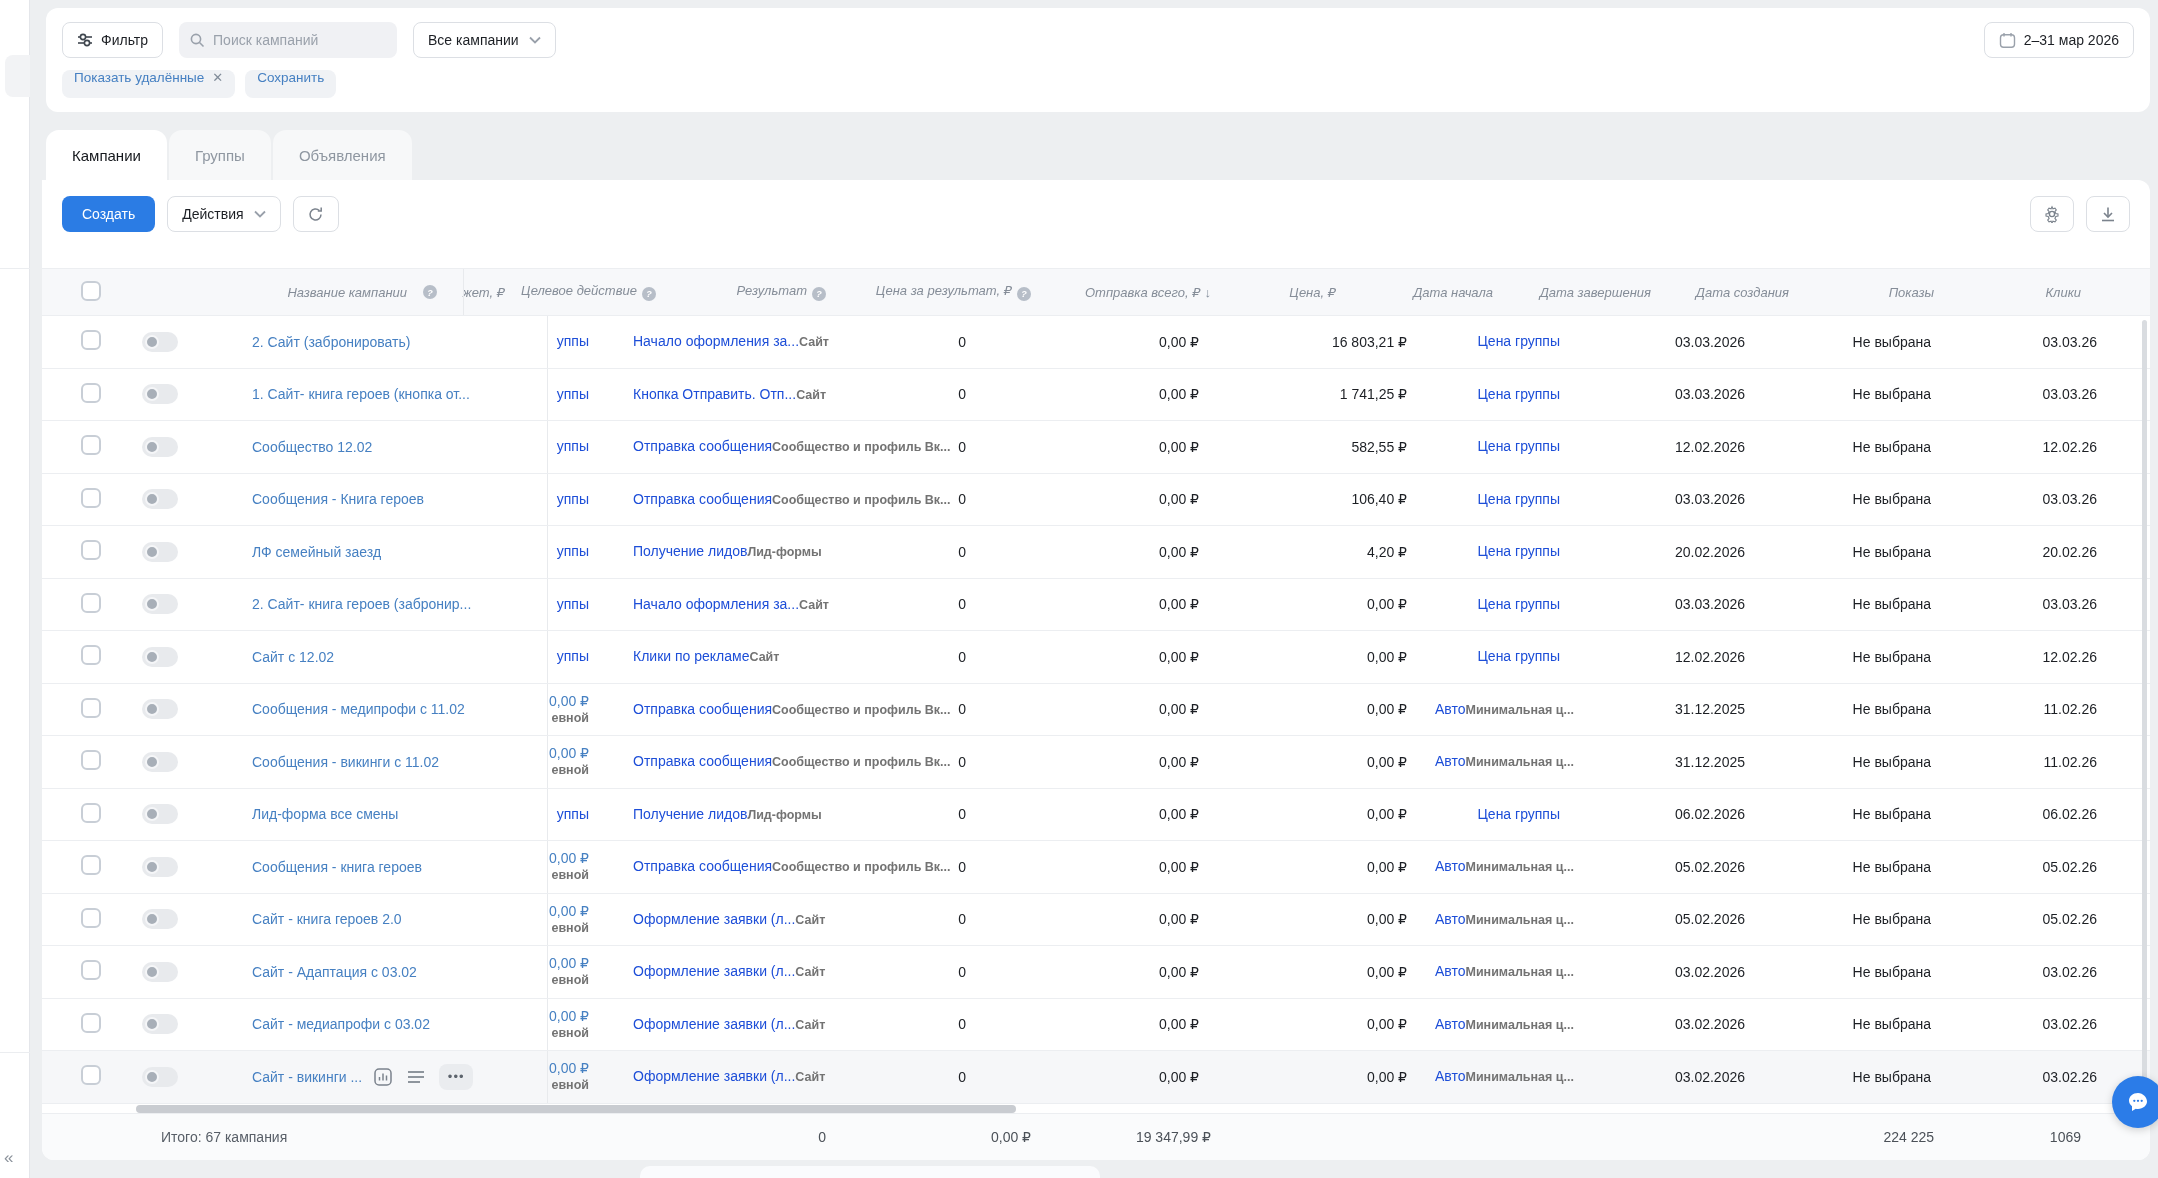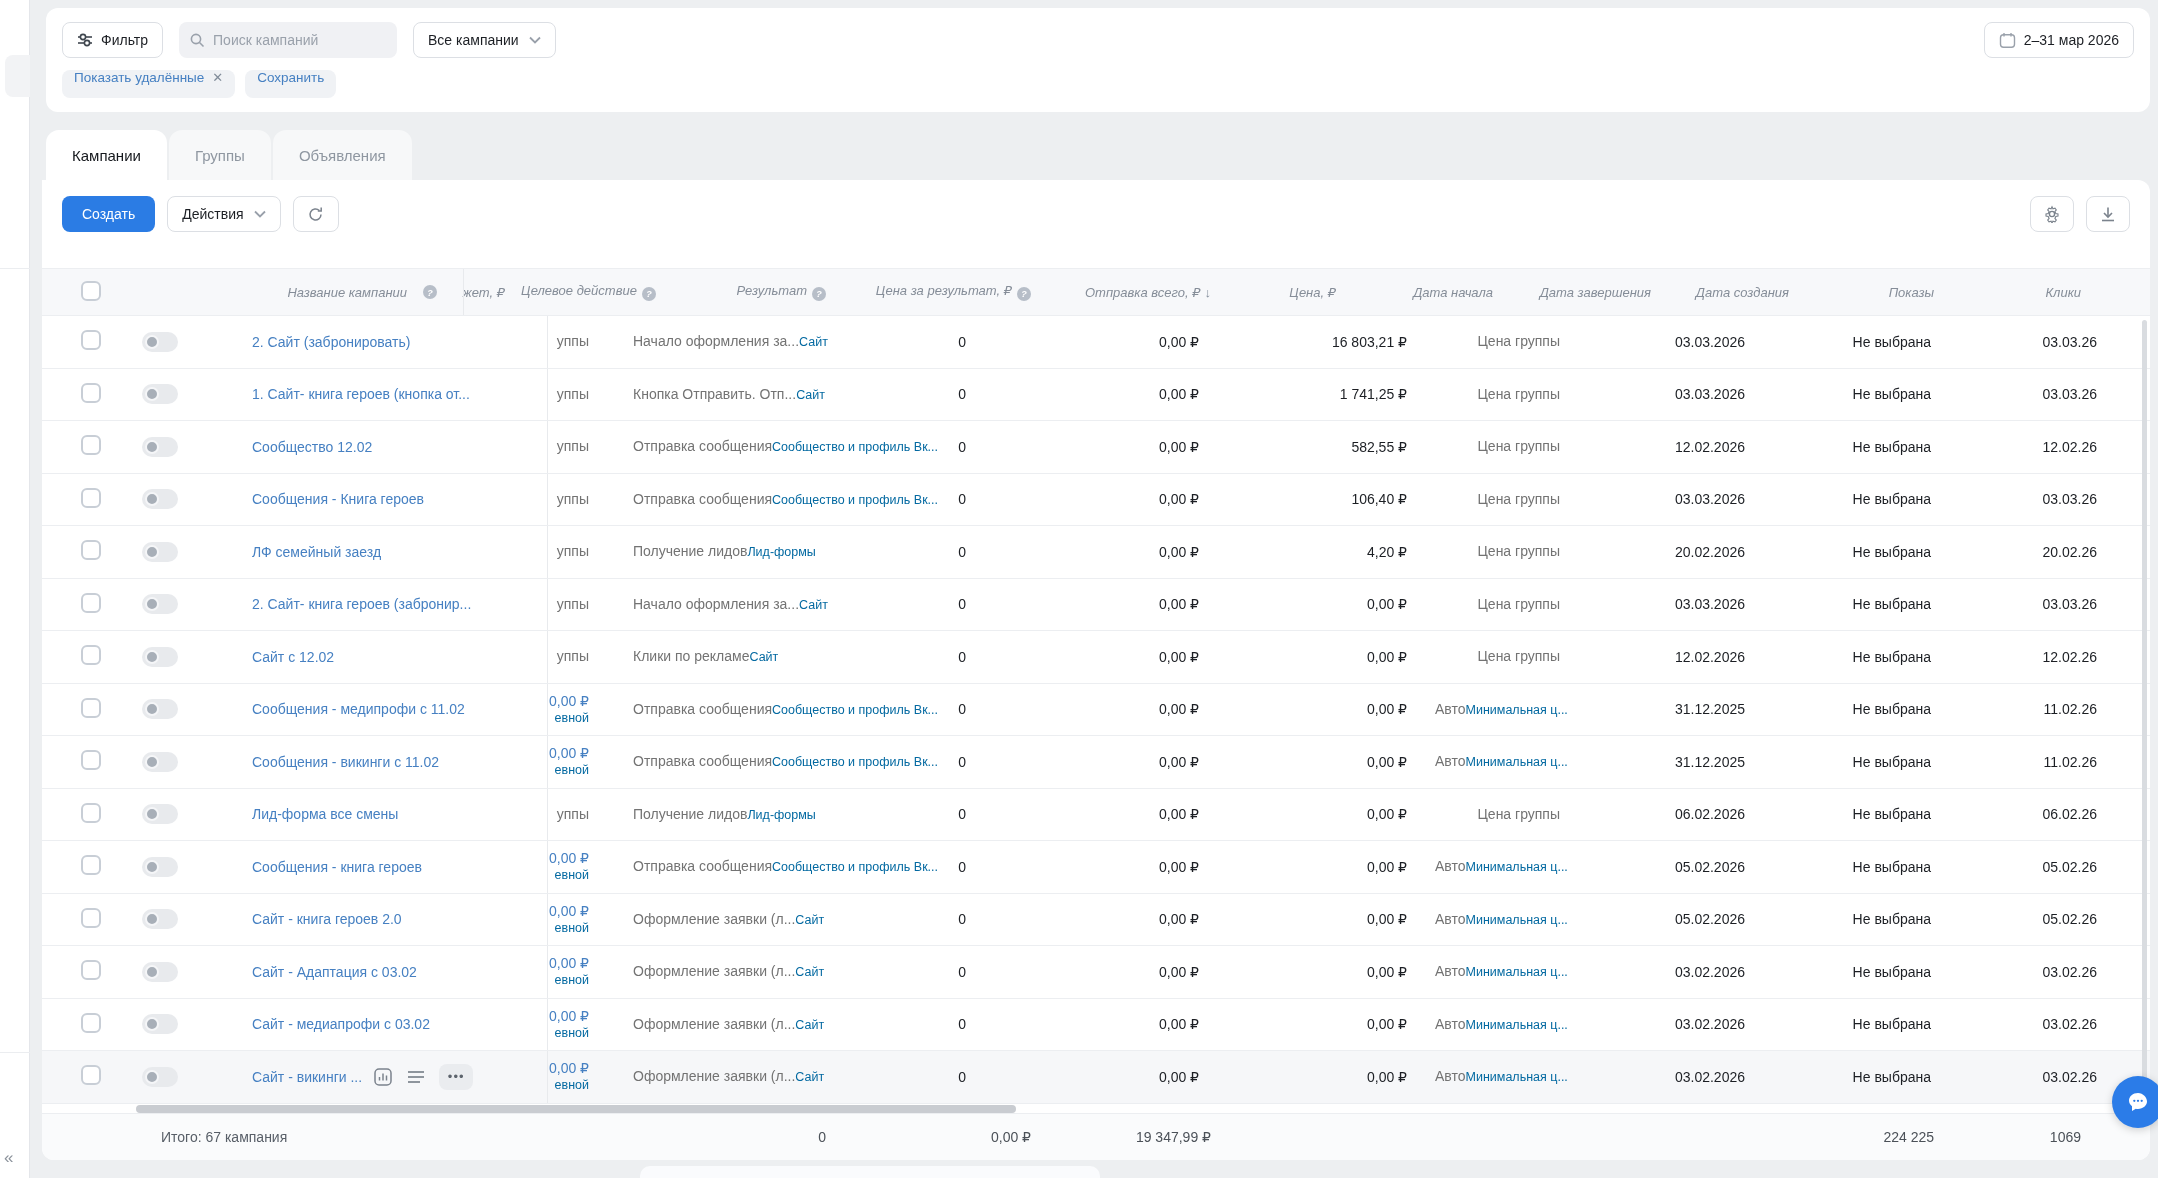--- a/index.html
+++ b/index.html
@@ -46,22 +46,22 @@
   .c-budget{ width:58px; position:relative; align-self:stretch; display:flex; flex-direction:column; justify-content:center; align-items:flex-end; overflow:hidden; padding-right:4px; }
   .c-budget::before{ content:''; position:absolute; left:12px; top:0; bottom:-1px; width:1px; background:#e8eaed; }
   .c-action{ width:220px; padding-left:12px; }
   .c-result{ width:97px; } .c-cpr{ width:205px; } .c-spent{ width:180px; } .c-price{ width:125px; }
   .c-start{ width:157px; } .c-end{ width:158px; } .c-created{ width:138px; } .c-imps{ width:145px; } .c-clicks{ width:147px; }
   .num { text-align:right; }
   .cb { width:20px; height:20px; border:2px solid #c8ced6; border-radius:6px; display:inline-block; background:#fff; cursor:pointer; }
   .tg { width:36px; height:20px; background:#e8eaed; border-radius:10px; display:inline-flex; align-items:center; padding:0 3px; cursor:pointer; }
   .tg i { width:14px; height:14px; border-radius:50%; background:#a8afb8; border:2px solid #f5f6f8; }
   .cname { color:#4680c2; text-decoration:none; font-size:14px; overflow:hidden; text-overflow:ellipsis; cursor:pointer; }
-  .main-line { font-size:14px; color:#737373; line-height:17px; white-space:nowrap; }
-  .sub-line { font-size:12.5px; color:#0369a1; line-height:16px; white-space:nowrap; }
+  .main-line { font-size:14px; color:#1d4ed8; line-height:17px; white-space:nowrap; }
+  .sub-line { font-size:12.5px; color:#737373; line-height:16px; white-space:nowrap;font-weight:bold; }
   .blue { color:#4680c2; }
   .help { display:inline-flex; width:14px; height:14px; border-radius:50%; background:#b7bec8; color:#fff; font-size:9.5px; font-weight:bold; align-items:center; justify-content:center; margin-left:5px; vertical-align:-2px; cursor:pointer; }
   .sort-arrow { color:#818c99; margin-left:4px; }
   .hcell-label { white-space:nowrap; }
   .row-icons { display:inline-flex; align-items:center; gap:14px; color:#7b838d; }
   .mini-btn { display:inline-flex; align-items:center; justify-content:center; cursor:pointer; }
   .more-btn { background:#eaecef; border-radius:8px; width:34px; height:26px; letter-spacing:1px; color:#5d646d; font-size:13px; }
   
   .hscroll { position:absolute; left:94px; top:925px; width:880px; height:8px; background:#c9ccd1; border-radius:4px; cursor:pointer; }
   .vscroll { position:absolute; right:3px; top:140px; width:5px; height:765px; background:#d9dce0; border-radius:3px; cursor:pointer; }

